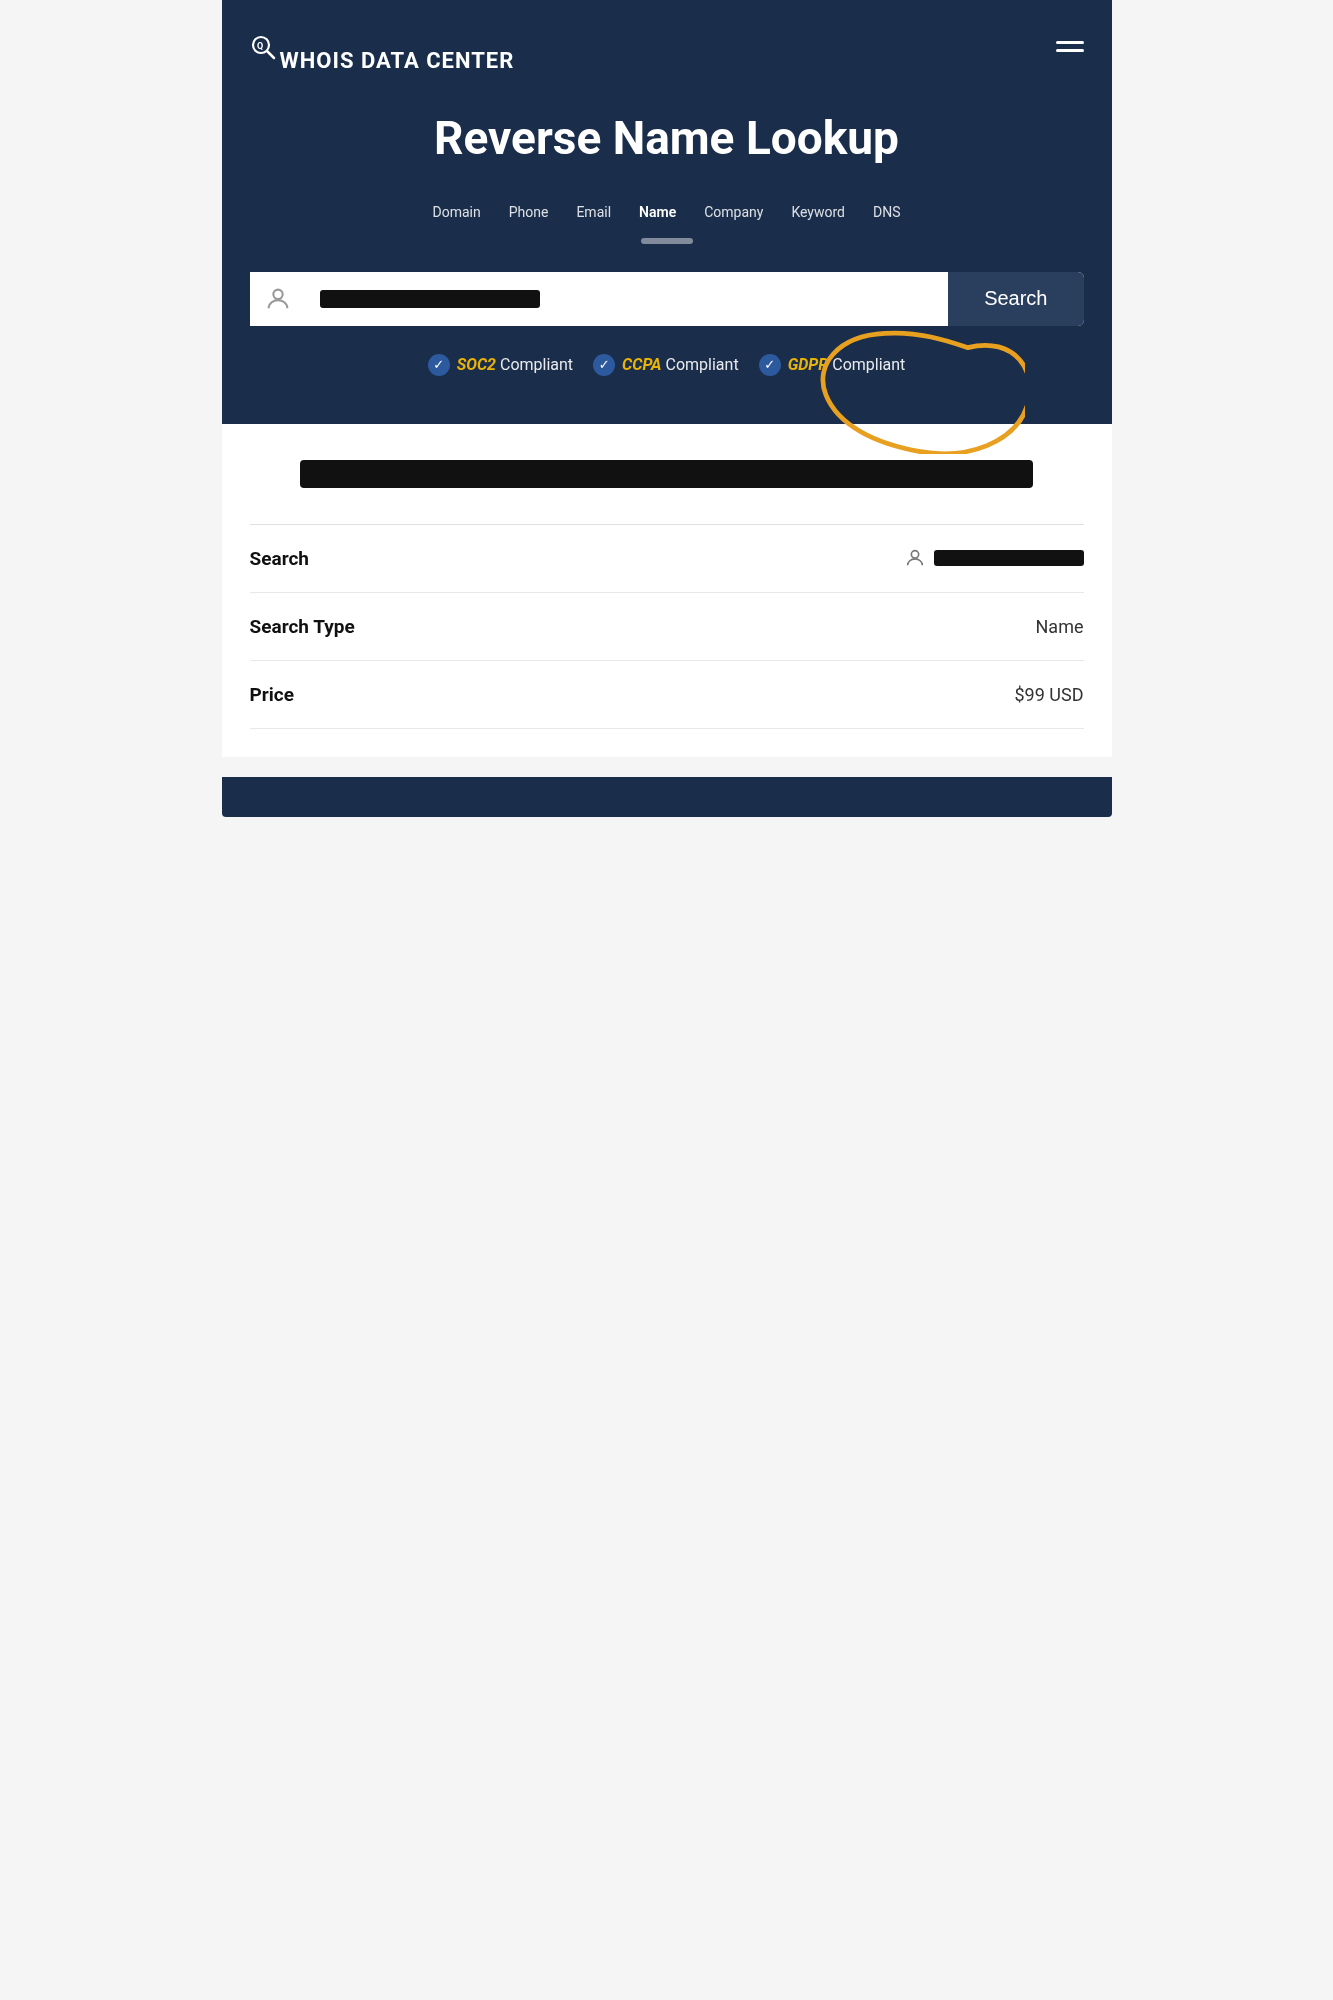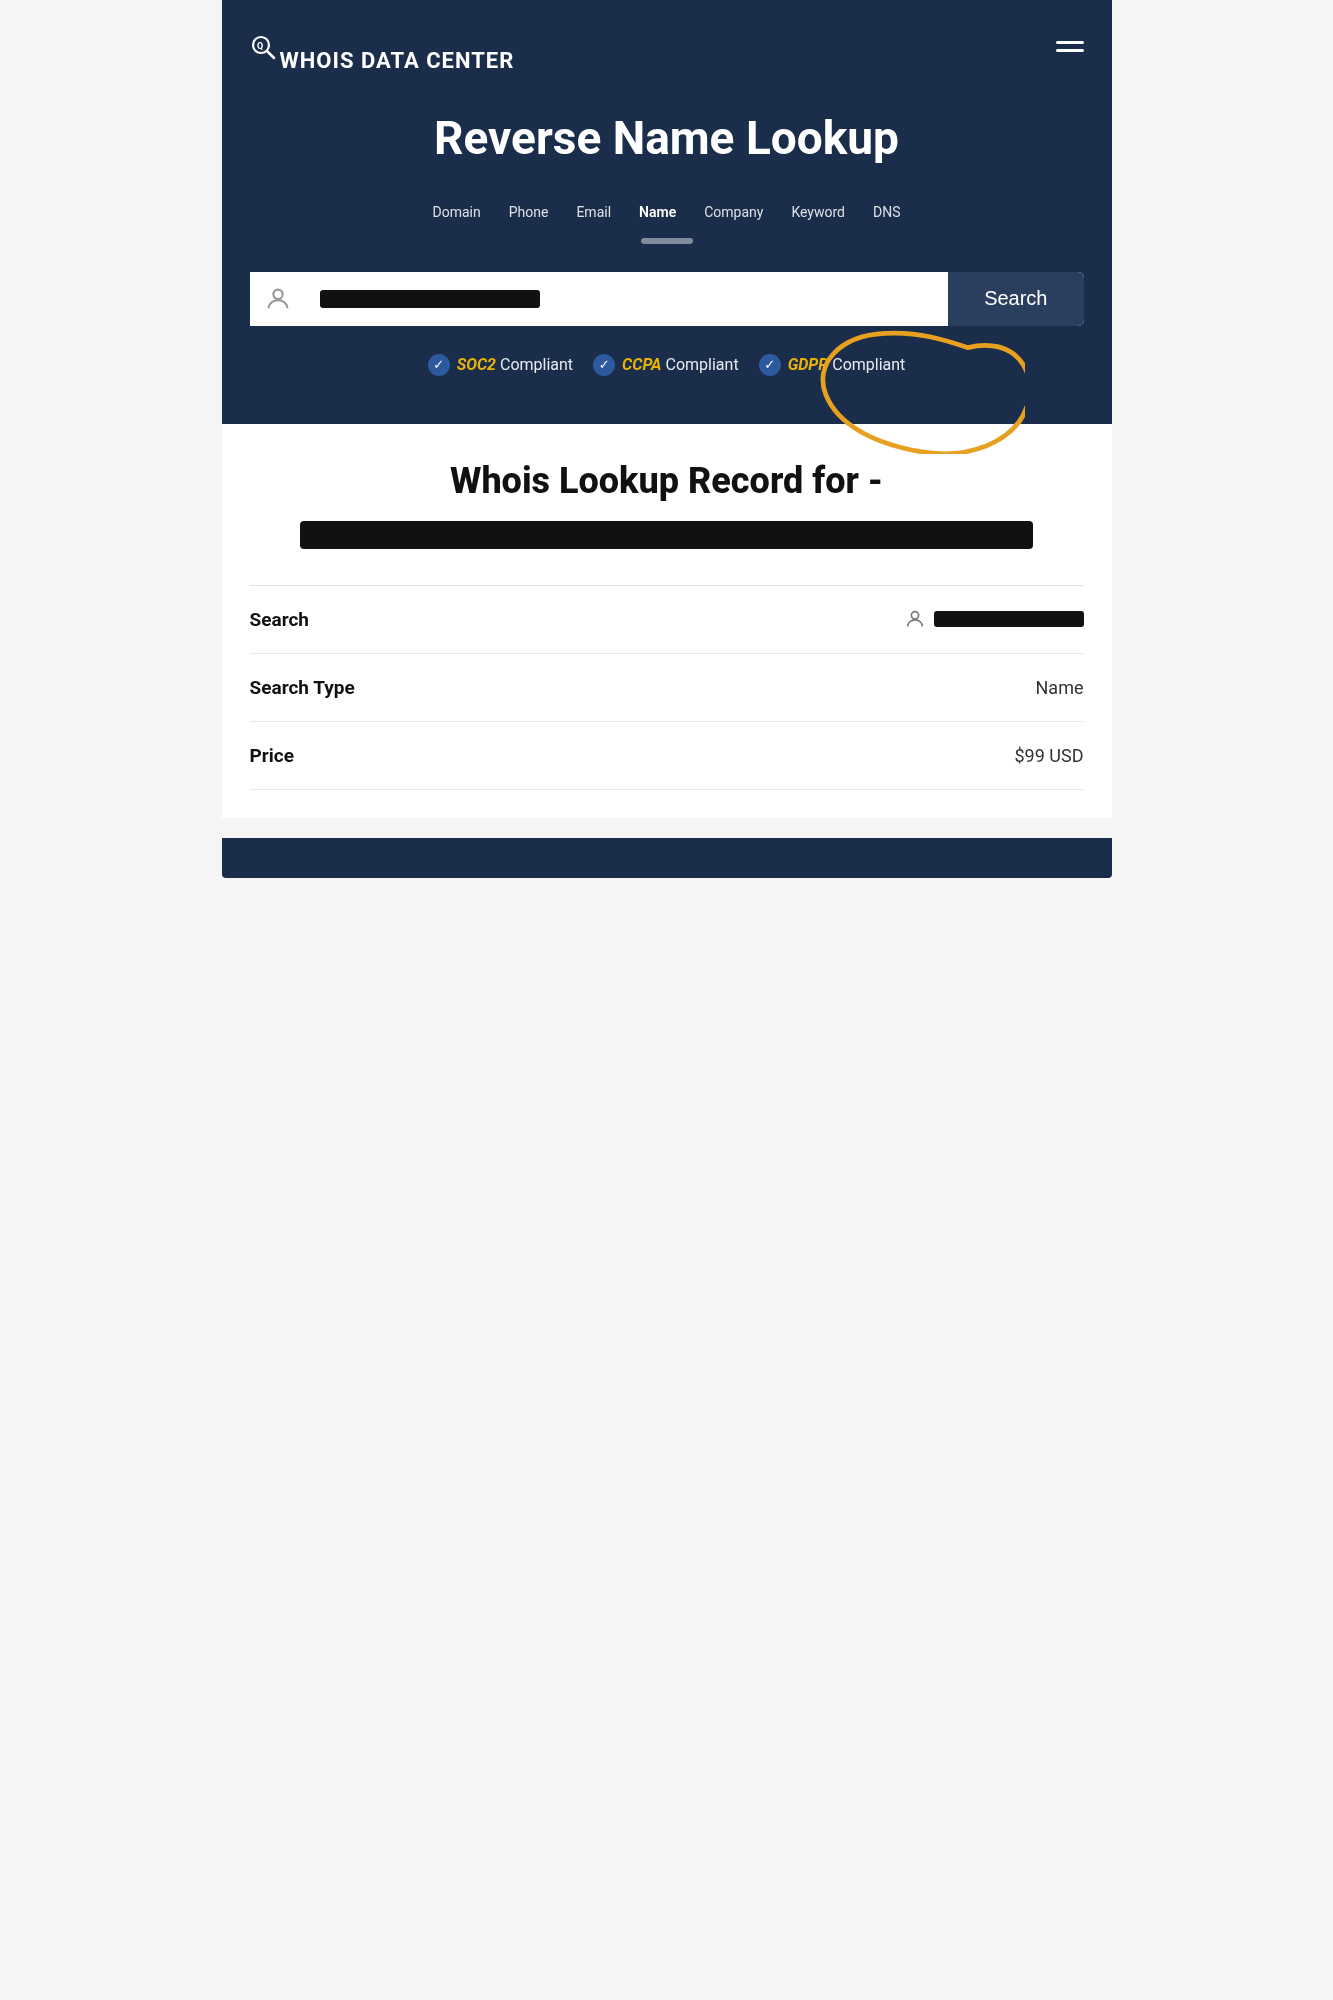--- a/index.html
+++ b/index.html
@@ -342,21 +342,20 @@
       <svg class="gdpr-circle" viewBox="0 0 220 110" fill="none" xmlns="http://www.w3.org/2000/svg" style="position:absolute; right:-120px; top:-30px; width:280px; height:130px; pointer-events:none; z-index:10;">
         <path d="M 180 20 C 220 10, 240 40, 230 70 C 220 100, 180 115, 140 108 C 100 101, 70 85, 60 60 C 50 35, 70 10, 110 8 C 140 6, 165 15, 180 20 Z" stroke="#e8a020" stroke-width="4" fill="none" stroke-linecap="round" stroke-linejoin="round"></path>
       </svg>
     </div>
   </div>
 
 </div>
 
 <div class="content-section">
 
-  <h2 class="record-title">Whois Lookup Record for -</h2>
   <span class="redacted-wide"></span>
 
   <div class="info-table">
 
     <div class="info-row">
       <span class="info-label">Search</span>
       <div class="info-value">
         <svg width="22" height="22" viewBox="0 0 24 24" fill="none" stroke="#777" stroke-width="1.8">
           <circle cx="12" cy="8" r="4"></circle>
           <path d="M4 20c0-4 3.6-7 8-7s8 3 8 7"></path>

